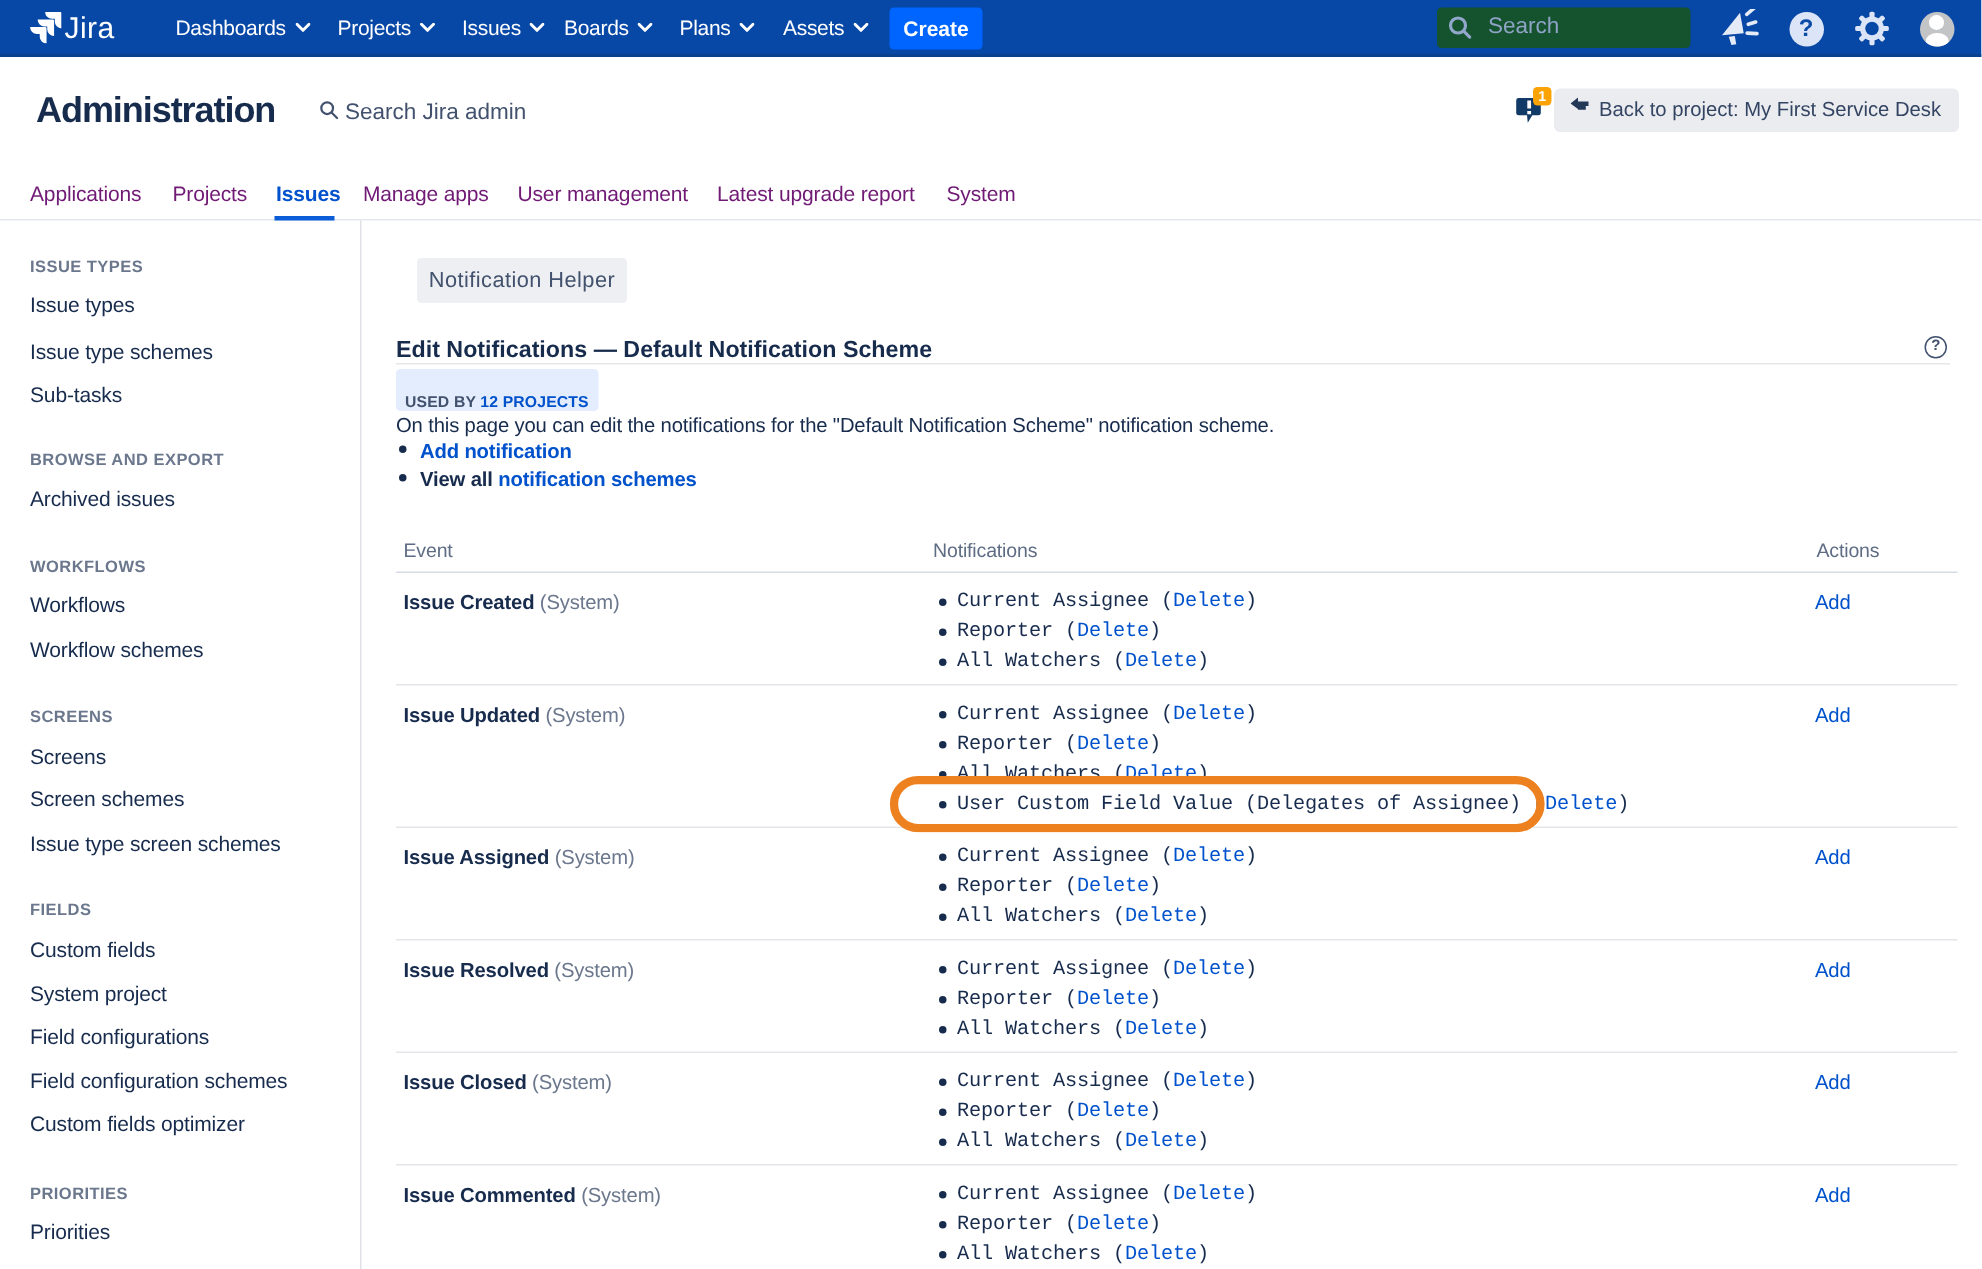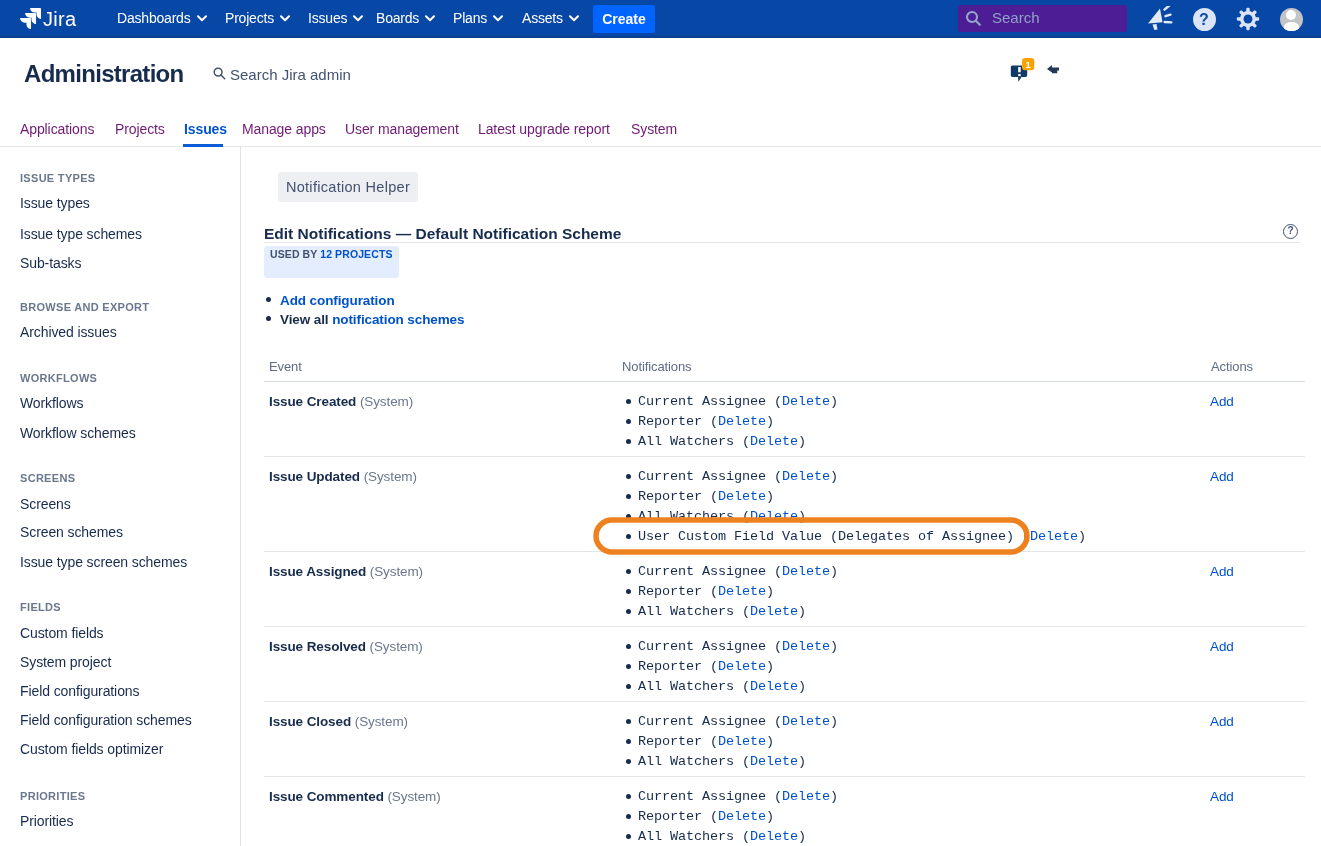--- a/index.html
+++ b/index.html
@@ -9,21 +9,21 @@
   .abs { position:absolute; }
 
   
   #topbar { position:absolute; left:0; top:0; width:1321px; height:38px; background:#0747A6; }
   .navitem { position:absolute; top:0; height:36px; display:flex; align-items:center; color:#fff;
              font-size:14px; font-weight:500; letter-spacing:-0.2px; }
   .navitem svg { margin-left:6px; }
   #createbtn { position:absolute; left:593px; top:5px; width:62px; height:28px; background:#0065FF;
                border-radius:3px; color:#fff; font-size:14px; font-weight:600; text-align:center; line-height:28px; }
   #navsearch { position:absolute; left:958px; top:4.5px; width:169px; height:27px; border:none;
-               background:#4c1d95; border-radius:3px; }
+               background:#14532d; border-radius:3px; }
   #navsearch .ph { position:absolute; left:34px; top:4.5px; font-size:15px; color:#8FA3C7; }
   #navsearch svg { position:absolute; left:7px; top:5px; }
 
   
   #admin-title { position:absolute; left:24px; top:60px; font-size:24px; font-weight:700; color:#172B4D; letter-spacing:-0.7px; }
   #adminsearch { position:absolute; left:230px; top:66px; color:#42526E; font-size:15px; }
   #backbtn { position:absolute; left:1036px; top:59px; width:270px; height:29px; background:#EBECF0;
              border-radius:4px; color:#344563; font-size:13.5px; letter-spacing:0; }
   #backbtn span { position:absolute; left:30px; top:6px; }
 
@@ -38,22 +38,22 @@
   .sidehead { position:absolute; left:20px; font-size:11px; font-weight:700; color:#6B778C; letter-spacing:0.3px; }
   .sideitem { position:absolute; left:20px; font-size:14px; color:#172B4D; letter-spacing:-0.1px; }
 
   
   #notifhelper { position:absolute; left:278px; top:172px; width:140px; height:30px; background:#EEEFF2;
                  border-radius:3px; color:#42526E; font-size:14.5px; text-align:center; line-height:30px; letter-spacing:0.3px; }
   #pgheading { position:absolute; left:264px; top:224.5px; font-size:15.5px; font-weight:700; color:#172B4D; letter-spacing:0; }
   #headrule { position:absolute; left:264px; top:242px; width:1036px; height:1px; background:#E7E7E7; }
   #helpicon { position:absolute; left:1283px; top:224px; width:15px; height:15px; border:1.5px solid #42526E;
               border-radius:50%; color:#42526E; font-size:10px; font-weight:700; text-align:center; line-height:12px; }
-  #lozenge { position:absolute; left:264px; top:246px; height:32px; background:#E4EDFD; border-radius:3px;
-             font-size:10.5px; font-weight:700; line-height:16px; padding:0 6px; color:#42526E; letter-spacing:0.1px; }
+  #lozenge { position:absolute; left:264px; top:246px; height:16px; background:#E4EDFD; border-radius:3px;
+             font-size:10.5px; font-weight:700; line-height:16px; padding:14px 6px; color:#42526E; letter-spacing:0.1px; }
   #lozenge b { color:#0052CC; }
   #intro { position:absolute; left:264px; top:276px; font-size:13.5px; color:#172B4D; letter-spacing:-0.1px; }
   .bullet { position:absolute; width:5px; height:5px; border-radius:50%; background:#172B4D; }
   .blink { color:#0052CC; text-decoration:none; }
   .introli { position:absolute; left:280px; font-size:13.5px; font-weight:700; color:#172B4D; letter-spacing:-0.1px; }
 
   
   .th { position:absolute; font-size:13px; color:#5E6C84; letter-spacing:-0.1px; }
   .rowline { position:absolute; left:264px; width:1041px; height:1px; background:#E4E6EA; }
   .evt { position:absolute; left:269px; font-size:13.5px; font-weight:700; color:#172B4D; letter-spacing:-0.1px; }
@@ -144,20 +144,23 @@
     <line x1="8.8" y1="8.8" x2="12.6" y2="12.6" stroke="#42526E" stroke-width="1.6" stroke-linecap="round"></line>
   </svg>
 
   <svg class="abs" style="left:1008px;top:55px" width="29" height="29" viewBox="0 0 29 29">
     <path fill="#113B66" d="M4.4 10.4 h13.2 a1.6 1.6 0 0 1 1.6 1.6 v8.3 a1.6 1.6 0 0 1 -1.6 1.6 h-4.1 l-3 4.9 -0.5-4.9 h-5.6 a1.6 1.6 0 0 1 -1.6 -1.6 v-8.3 a1.6 1.6 0 0 1 1.6 -1.6 z"></path>
     <rect x="10.2" y="12" width="2.5" height="5.3" fill="#fff"></rect>
     <rect x="10.2" y="19" width="2.5" height="2.2" fill="#fff"></rect>
     <rect x="14" y="3" width="12.3" height="12.3" rx="3" fill="#FBA204"></rect>
     <text x="20.2" y="12.6" font-size="9.5" font-weight="bold" fill="#fff" text-anchor="middle" font-family="Liberation Sans, sans-serif">1</text>
   </svg>
+  <div id="backbtn">
+      <span>Back to project: My First Service Desk</span>
+    </div>
   <svg class="abs" style="left:1047px;top:65px" width="13" height="9" viewBox="0 0 13 9">
     <path fill="#243858" d="M0 4 L5 0 v2.6 h7 v3 h-1.8 v2.6 h-5.2 v-2.6 H5 v2 z"></path>
   </svg>
 
   <div class="tab" style="left:20px">Applications</div>
   <div class="tab" style="left:115px">Projects</div>
   <div class="tab active" style="left:184px">Issues</div>
   <div class="tab" style="left:242px">Manage apps</div>
   <div class="tab" style="left:345px">User management</div>
   <div class="tab" style="left:478px">Latest upgrade report</div>
@@ -186,22 +189,23 @@
   <div class="sideitem" style="top:712px">Field configuration schemes</div>
   <div class="sideitem" style="top:741px">Custom fields optimizer</div>
   <div class="sidehead" style="top:789.5px">PRIORITIES</div>
   <div class="sideitem" style="top:813px">Priorities</div>
 
   <div id="notifhelper">Notification Helper</div>
   <div id="pgheading">Edit Notifications — Default Notification Scheme</div>
   <div id="headrule"></div>
   <div id="helpicon">?</div>
   <div id="lozenge">USED BY <b>12 PROJECTS</b></div>
+  <div id="intro">On this page you can edit the notifications for the "Default Notification Scheme" notification scheme.</div>
   <div class="bullet" style="left:266px;top:297px"></div>
-  <div class="introli" style="top:293px;color:#0052CC">Add configuration</div>
+  <div class="introli" style="top:293px;color:#0052CC">Add notification</div>
   <div class="bullet" style="left:266px;top:316px"></div>
   <div class="introli" style="top:312px">View all <span class="blink">notification schemes</span></div>
 
   <div class="th" style="left:269px;top:359px">Event</div>
   <div class="th" style="left:622px;top:359px">Notifications</div>
   <div class="th" style="left:1211px;top:359px">Actions</div>
   <div class="rowline" style="top:381px;background:#D6DBE3"></div>
 
   <div class="evt" style="top:394px">Issue Created <span>(System)</span></div>
   <div class="bullet" style="left:626px;top:398.5px"></div>

